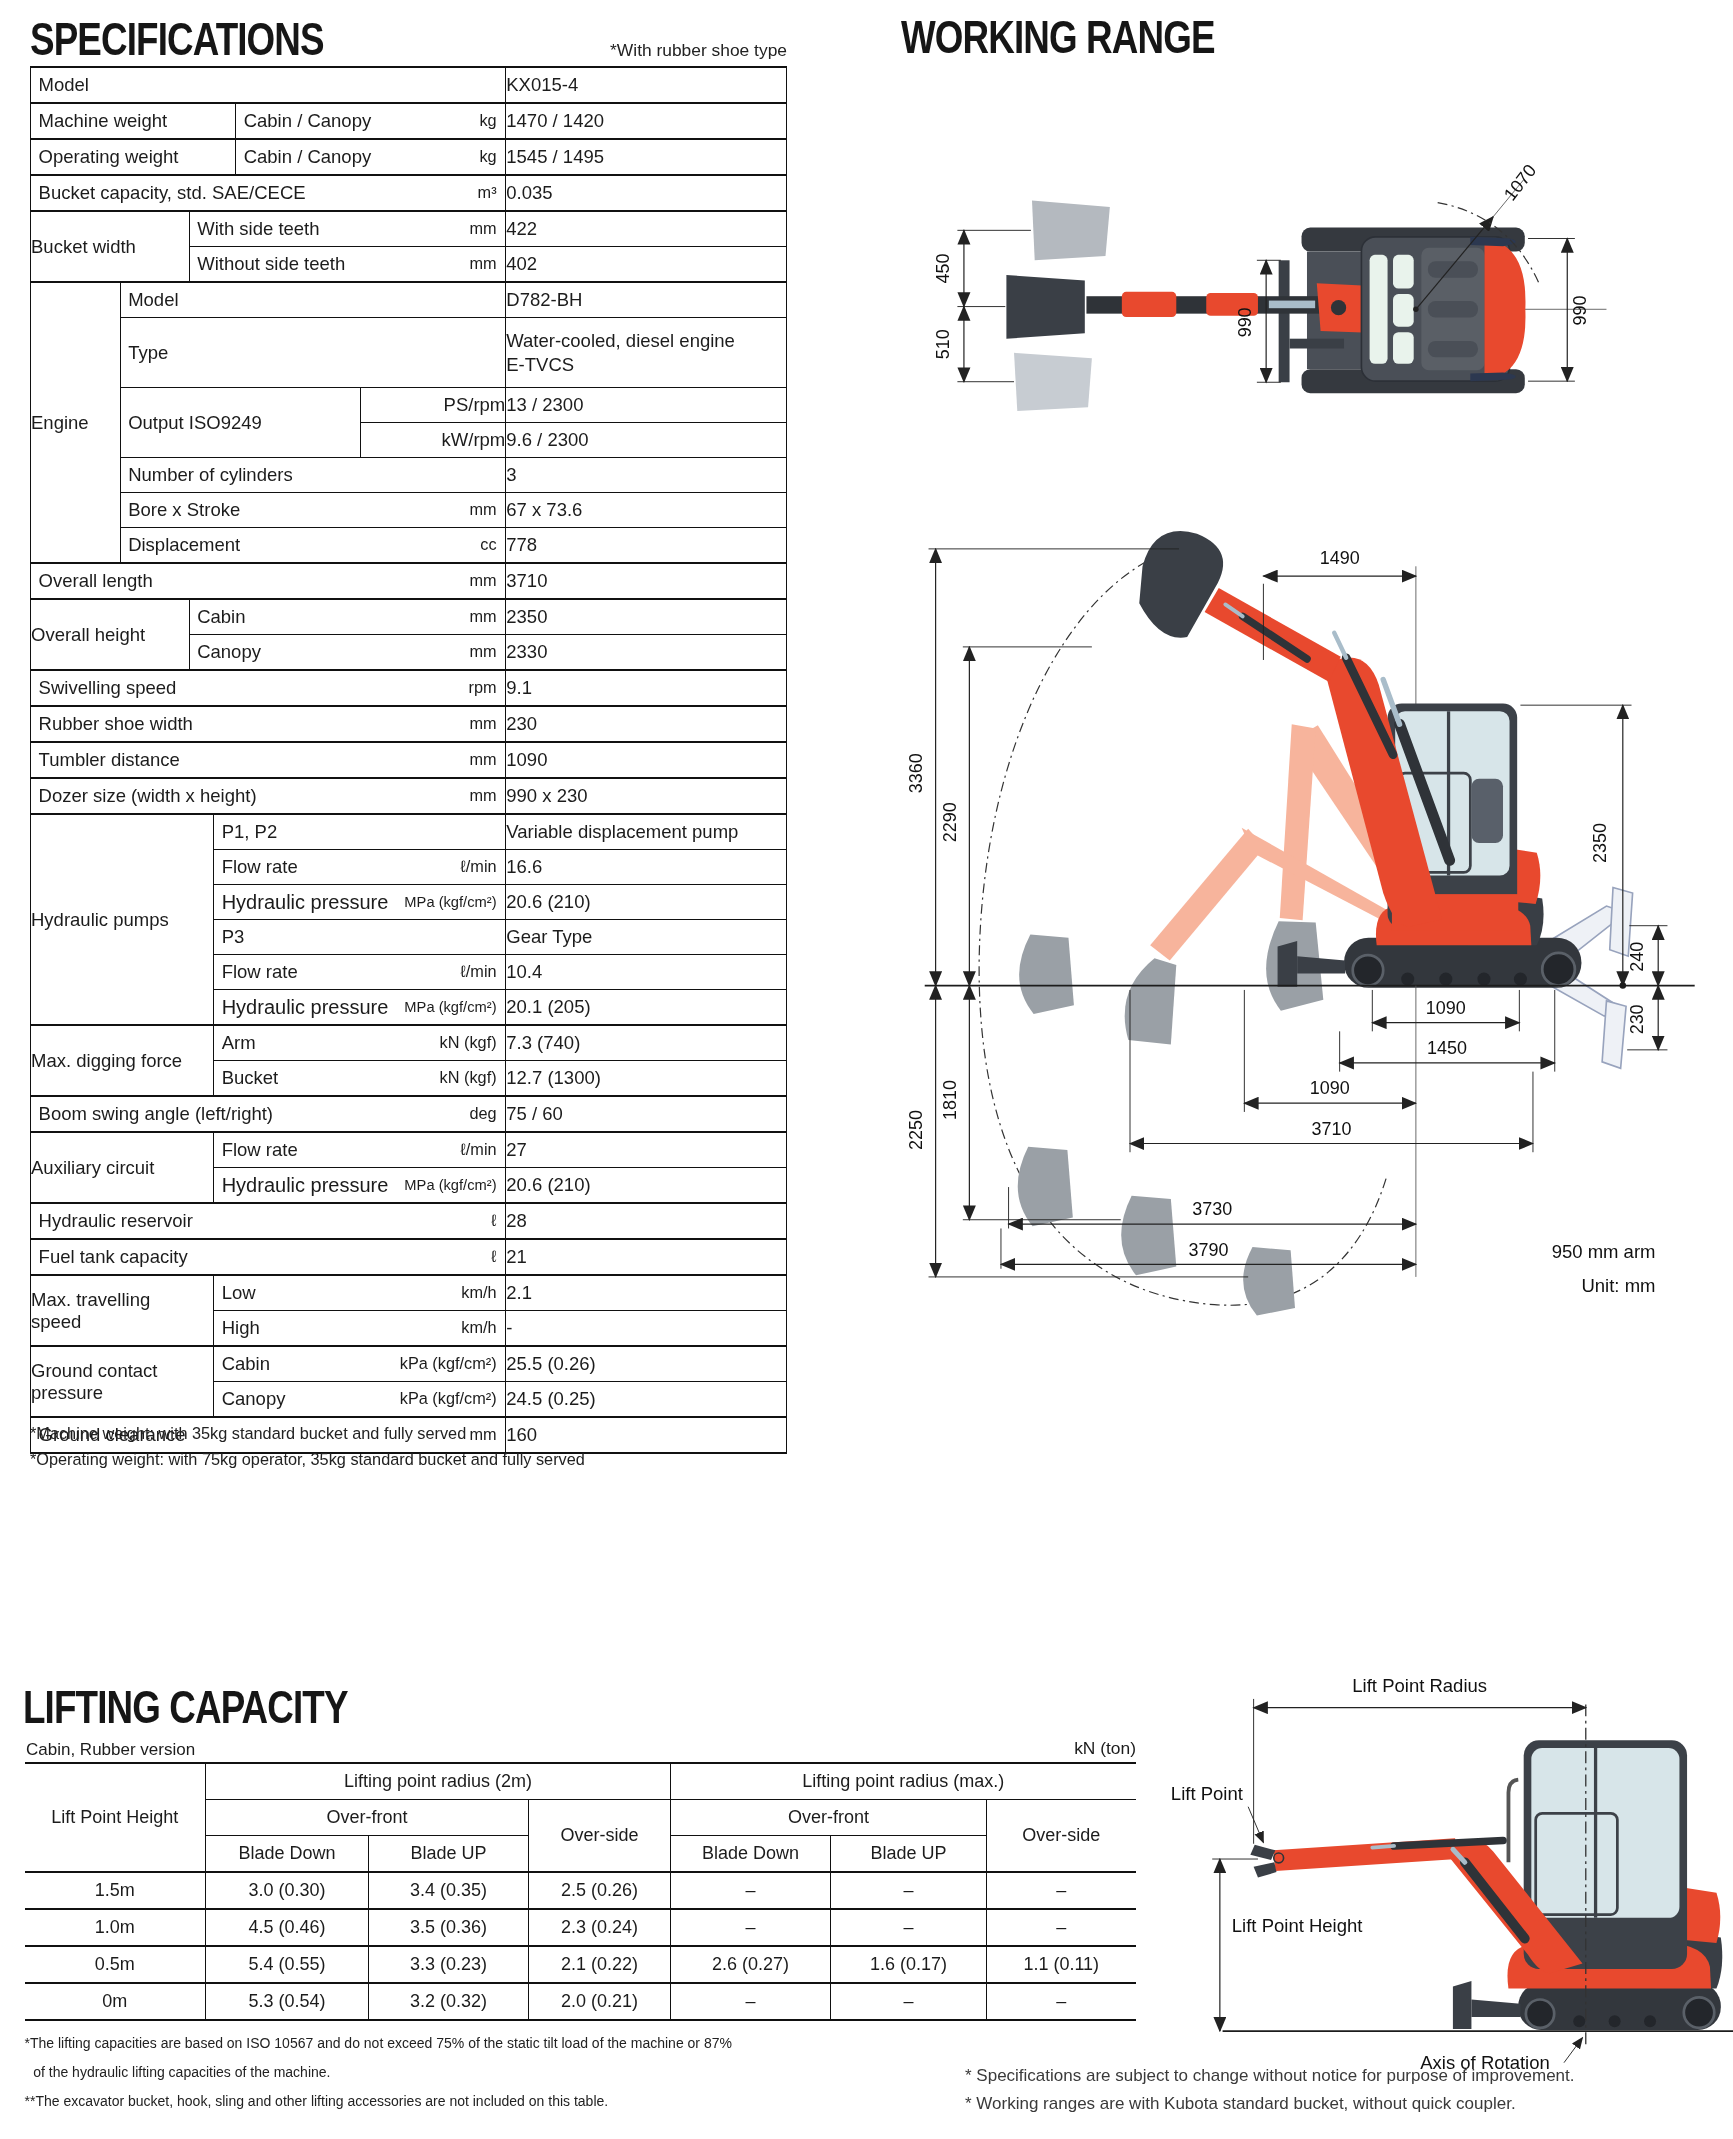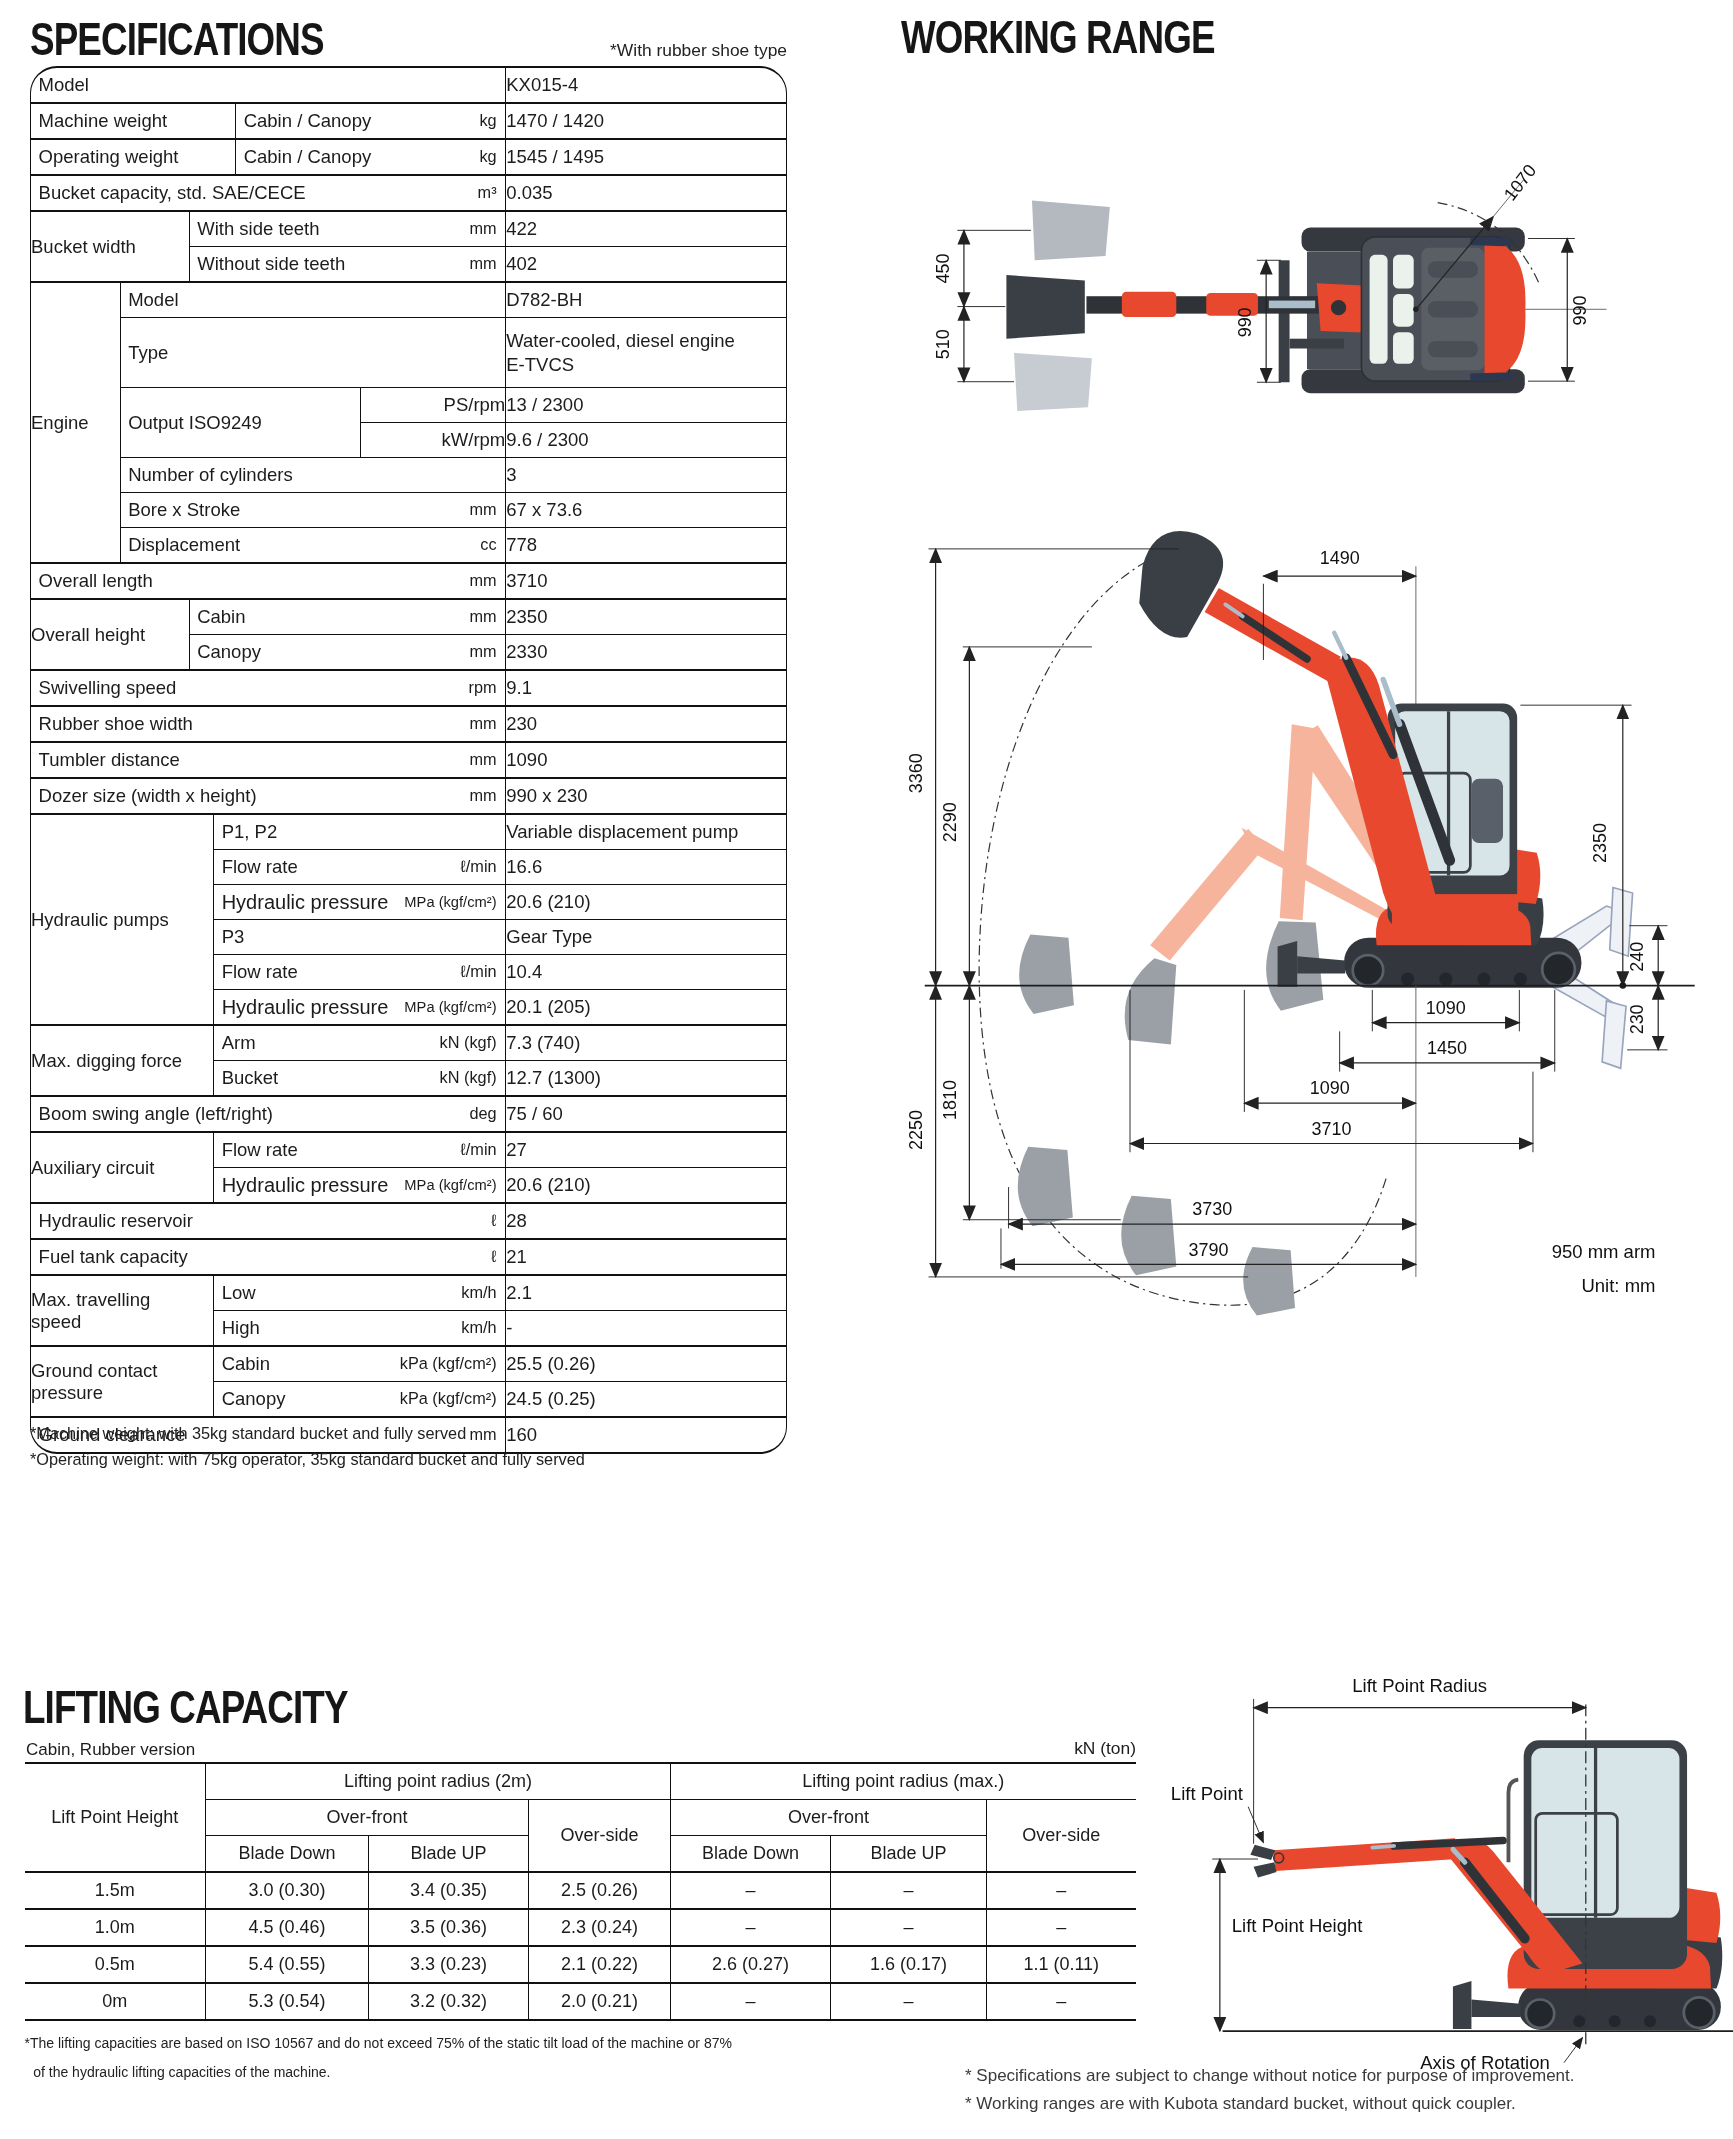--- a/index.html
+++ b/index.html
@@ -4,21 +4,21 @@
 <style>
   html,body{margin:0;padding:0;background:#fff;}
   #page{position:relative;width:1734px;height:2140px;background:#fff;overflow:hidden;
         font-family:"Liberation Sans","DejaVu Sans",sans-serif;color:#1c1c1c;}
   .abs{position:absolute;}
   .h1{font-weight:bold;font-size:46px;line-height:1;color:#161616;letter-spacing:-1.1px;
       transform:scaleX(.8);transform-origin:left top;white-space:nowrap;}
   .note{font-size:17.4px;color:#222;}
   
   .spectbl-wrap{border-top:2.7px solid #111;border-bottom:2.7px solid #111;
-                border-left:1.1px solid #111;border-right:1.1px solid #111;border-radius:27px;}
+                border-left:1.1px solid #111;border-right:1.1px solid #111;}
   table{border-collapse:collapse;table-layout:fixed;}
   .spectbl{width:755px;}
   .spectbl td{height:34px;padding:0;vertical-align:middle;font-size:18.5px;color:#1c1c1c;}
   .spectbl tr.dbl td{height:69px;}
   .spectbl tr.maj>td{border-top:2.2px solid #111;}
   .spectbl tr.min>td{border-top:1.1px solid #111;}
   .spectbl td.b,.spectbl td.u,.spectbl td.v{border-left:1.1px solid #111;}
   .flx{display:flex;justify-content:space-between;align-items:center;padding:0 8.7px 0 7.6px;}
   .lt{white-space:pre-line;line-height:1.15;}
   .un{font-size:16.3px;white-space:nowrap;padding-left:4.4px;}
@@ -729,20 +729,21 @@
   <td>–</td>
   <td>–</td>
           </tr>
 </tbody>
       </table>
 </div>
 
 <div class="abs lfnote" style="left:24.5px;top:2029px;">
   <div>*The lifting capacities are based on ISO 10567 and do not exceed 75% of the static tilt load of the machine or 87%</div>
   <div style="margin-left:8.7px;">of the hydraulic lifting capacities of the machine.</div>
+  <div>**The excavator bucket, hook, sling and other lifting accessories are not included on this table.</div>
 </div>
 
 <div class="abs wrnote" style="left:965px;top:2062px;">
   <div>* Specifications are subject to change without notice for purpose of improvement.</div>
   <div>* Working ranges are with Kubota standard bucket, without quick coupler.</div>
 </div>
 
 </div>
 
 

